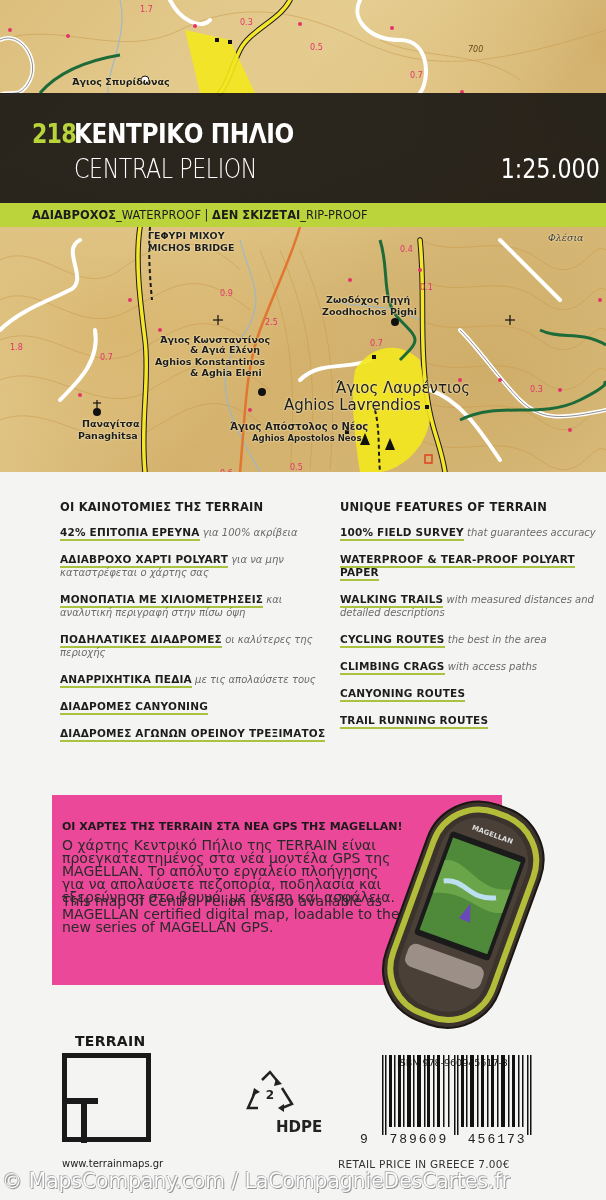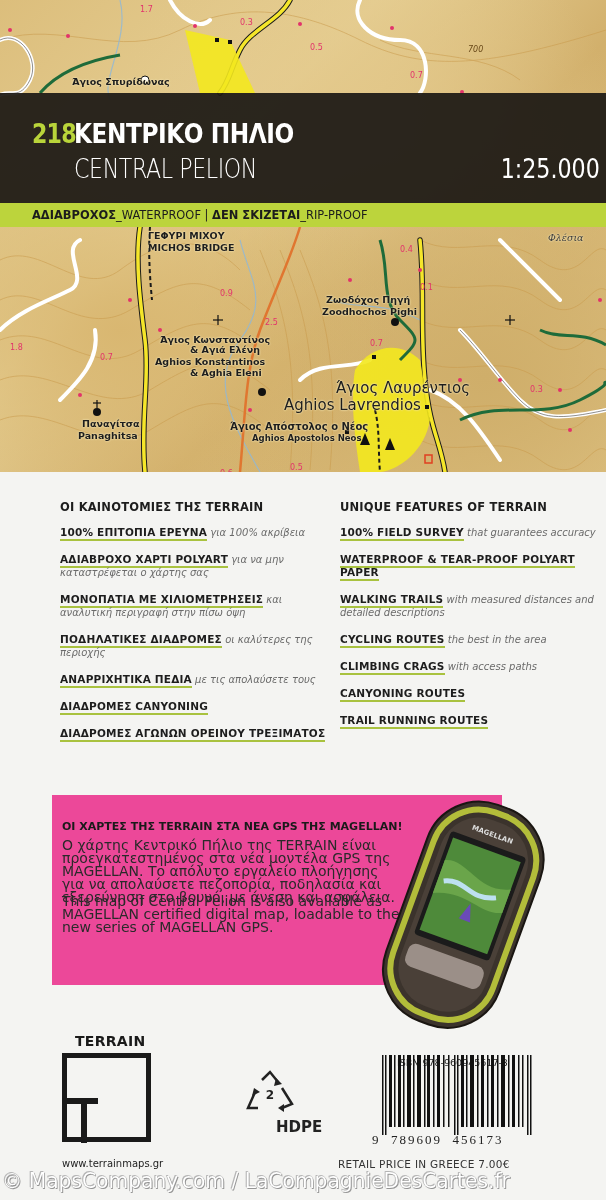--- a/index.html
+++ b/index.html
@@ -52,21 +52,21 @@
   .terrain-logo { position: absolute; left: 62px; top: 1053px; width: 89px; height: 89px; border: 5px solid #1a1a1a; }
   .terrain-logo .hbar { position: absolute; left: -5px; top: 40px; width: 36px; height: 6px; background: #1a1a1a; }
   .terrain-logo .vbar { position: absolute; left: 14px; top: 40px; width: 6px; height: 45px; background: #1a1a1a; }
   .website { position: absolute; left: 62px; top: 1158px; font-size: 10px; color: #222; }
 
   .recycle { position: absolute; left: 240px; top: 1068px; width: 60px; height: 70px; }
   .hdpe { position: absolute; left: 252px; top: 1118px; font-size: 15px; font-weight: bold; color: #222; margin-left: 24px; }
 
   .isbn { position: absolute; left: 397px; top: 1036px; font-size: 9.5px; color: #222; margin-top: 21px; }
   .barcode { position: absolute; left: 382px; top: 1055px; width: 160px; height: 80px; }
-  .barcode-digits { position: absolute; left: 360px; top: 1132px; font-family: Liberation Serif, serif; font-size: 13px; color: #222; letter-spacing: 2px; white-space: pre; margin-left: 12px; }
+  .barcode-digits { position: absolute; left: 360px; top: 1132px; font-family: Liberation Mono, monospace; font-size: 13px; color: #222; letter-spacing: 2px; white-space: pre; }
   .price { position: absolute; left: 338px; top: 1158px; font-size: 10.5px; color: #333; letter-spacing: 0.3px; }
 
   .watermark { position: absolute; left: 2px; top: 1168px; font-size: 22px; color: #fff; white-space: nowrap;
     text-shadow: 0 0 1px #777, 1px 1px 0 #999, -1px -1px 0 #bbb; letter-spacing: 0px; transform: scaleX(0.92); transform-origin: left; }
 </style>
 </head>
 <body>
 
 <div class="map">
   <svg width="606" height="472" viewBox="0 0 606 472">
@@ -224,21 +224,21 @@
 <div class="scale">1:25.000</div>
 
 <div class="proof-band"></div>
 <div class="proof-text">
   <b>ΑΔΙΑΒΡΟΧΟΣ</b><span>_WATERPROOF | </span><b>ΔΕΝ ΣΚΙΖΕΤΑΙ</b><span>_RIP-PROOF</span>
 </div>
 
 <div class="features">
   <div class="col left">
     <h3>ΟΙ ΚΑΙΝΟΤΟΜΙΕΣ ΤΗΣ TERRAIN</h3>
-    <div class="feat"><span class="k">100% ΕΠΙΤΟΠΙΑ ΕΡΕΥΝΑ</span><span class="d"> για 100% ακρίβεια</span></div>
+    <div class="feat"><span class="k">42% ΕΠΙΤΟΠΙΑ ΕΡΕΥΝΑ</span><span class="d"> για 100% ακρίβεια</span></div>
     <div class="feat"><span class="k">ΑΔΙΑΒΡΟΧΟ ΧΑΡΤΙ POLYART</span><span class="d"> για να μην καταστρέφεται ο χάρτης σας</span></div>
     <div class="feat"><span class="k">ΜΟΝΟΠΑΤΙΑ ΜΕ ΧΙΛΙΟΜΕΤΡΗΣΕΙΣ</span><span class="d"> και αναλυτική περιγραφή στην πίσω όψη</span></div>
     <div class="feat"><span class="k">ΠΟΔΗΛΑΤΙΚΕΣ ΔΙΑΔΡΟΜΕΣ</span><span class="d"> οι καλύτερες της περιοχής</span></div>
     <div class="feat"><span class="k">ΑΝΑΡΡΙΧΗΤΙΚΑ ΠΕΔΙΑ</span><span class="d"> με τις απολαύσετε τους</span></div>
     <div class="feat"><span class="k">ΔΙΑΔΡΟΜΕΣ CANYONING</span><span class="d"></span></div>
     <div class="feat"><span class="k">ΔΙΑΔΡΟΜΕΣ ΑΓΩΝΩΝ ΟΡΕΙΝΟΥ ΤΡΕΞΙΜΑΤΟΣ</span><span class="d"></span></div>
   </div>
 
   <div class="col right">
     <h3>UNIQUE FEATURES OF TERRAIN</h3>

